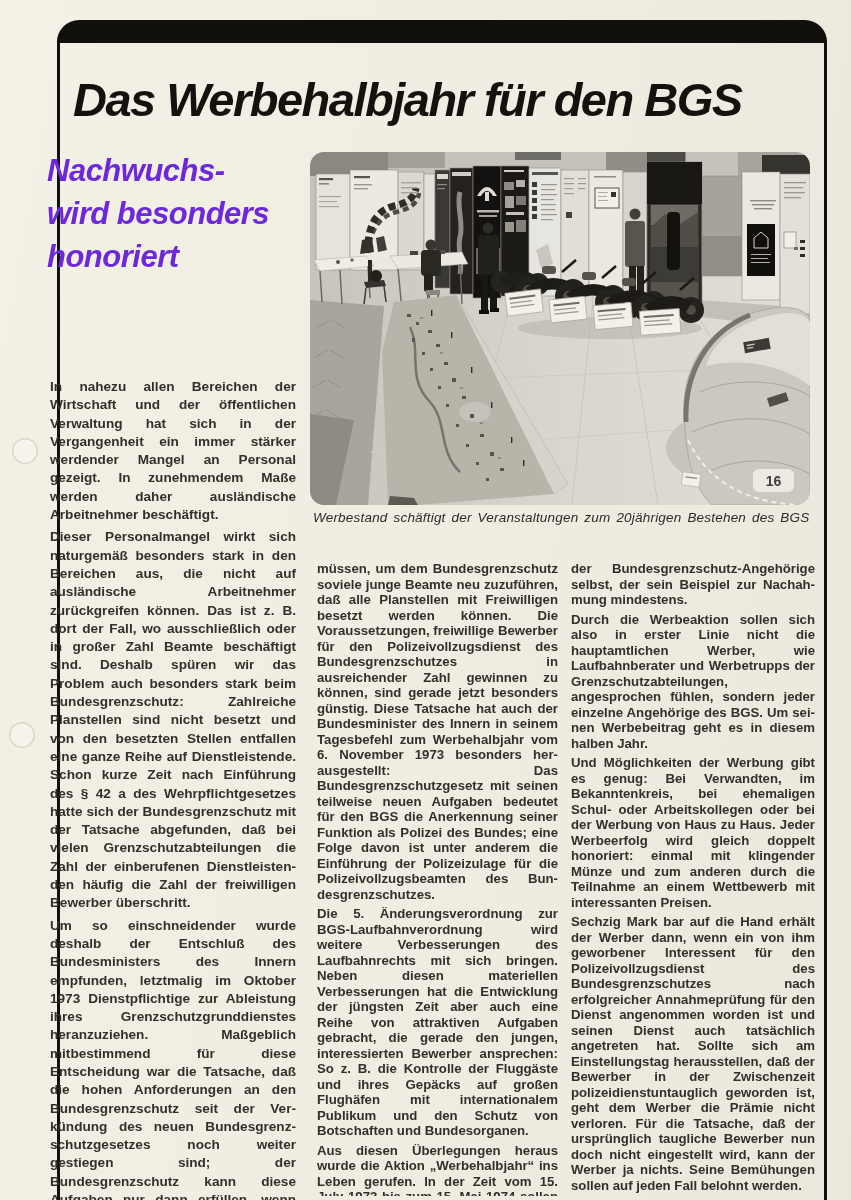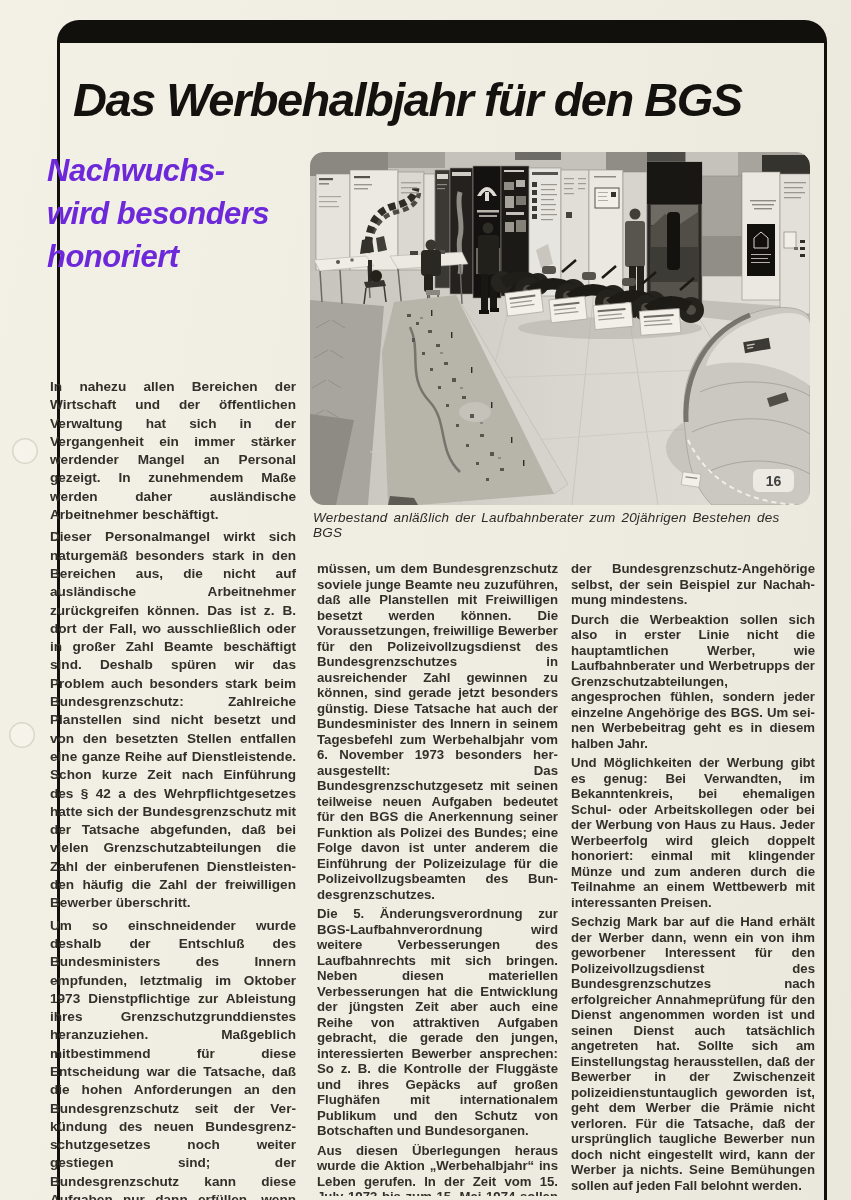--- a/index.html
+++ b/index.html
@@ -369,21 +369,21 @@
           <g transform="rotate(8 381 328)">
               <rect x="372" y="321" width="18" height="13" fill="#f2f0e9" stroke="#aaa7a0" stroke-width=".6"></rect>
               <rect x="375" y="325" width="12" height="1.2" fill="#8a8780"></rect>
             </g>
         </g>
       </g>
     </svg>
   </div>
 
   <div class="fig-num">16</div>
-  <div class="caption">Werbestand anläßlich der Laufbahnberater zum 20jährigen Bestehen des BGS</div>
+  <div class="caption">Werbestand schäftigt der Veranstaltungen zum 20jährigen Bestehen des BGS</div>
 
   <div class="col col-left">
     <p>In nahezu allen Bereichen der Wirtschaft und der öffentlichen Verwaltung hat sich in der Vergangenheit ein immer stärker werdender Mangel an Personal gezeigt. In zunehmendem Maße werden daher ausländische Arbeitnehmer be­schäftigt.</p>
     <p>Dieser Personalmangel wirkt sich natur­gemäß besonders stark in den Berei­chen aus, die nicht auf ausländische Ar­beitnehmer zurückgreifen können. Das ist z. B. dort der Fall, wo ausschließlich oder in großer Zahl Beamte beschäftigt sind. Deshalb spüren wir das Problem auch besonders stark beim Bundes­grenzschutz: Zahlreiche Planstellen sind nicht besetzt und von den besetzten Stellen entfallen eine ganze Reihe auf Dienstleistende. Schon kurze Zeit nach Einführung des § 42 a des Wehrpflicht­gesetzes hatte sich der Bundesgrenz­schutz mit der Tatsache abgefunden, daß bei vielen Grenzschutzabteilungen die Zahl der einberufenen Dienstleisten­den häufig die Zahl der freiwilligen Be­werber überschritt.</p>
     <p>Um so einschneidender wurde deshalb der Entschluß des Bundesministers des Innern empfunden, letztmalig im Okto­ber 1973 Dienstpflichtige zur Ableistung ihres Grenzschutzgrunddienstes heran­zuziehen. Maßgeblich mitbestimmend für diese Entscheidung war die Tatsa­che, daß die hohen Anforderungen an den Bundesgrenzschutz seit der Ver­kündung des neuen Bundesgrenz­schutzgesetzes noch weiter gestiegen sind; der Bundesgrenzschutz kann die­se Aufgaben nur dann erfüllen, wenn ihm gut ausgebildete Polizeivollzugsbe­amte in ausreichender Zahl zur Verfü­gung stehen. Darüber hinaus ist auch nur bei einer mindestens zweijährigen Dienstzeit ein vernünftiges Verhältnis zu schaffen zwischen Ausbildung und dem Zeitraum, in welchem der ausgebildete Bundesgrenzschutzangehörige für den Einsatz zur Verfügung steht. Bei Dienst­leistenden mit ihrer nur 15monatigen Dienstzeit kann dieses Verhältnis nicht befriedigen.</p>
 
   </div>
 
   <div class="col col-mid">
     <p>müssen, um dem Bundesgrenzschutz soviele junge Beamte neu zuzuführen, daß alle Planstellen mit Freiwilligen be­setzt werden können. Die Voraussetzun­gen, freiwillige Bewerber für den Poli­zeivollzugsdienst des Bundesgrenz­schutzes in ausreichender Zahl gewin­nen zu können, sind gerade jetzt beson­ders günstig. Diese Tatsache hat auch der Bundesminister des Innern in sei­nem Tagesbefehl zum Werbehalbjahr vom 6. November 1973 besonders her­ausgestellt: Das Bundesgrenzschutzge­setz mit seinen teilweise neuen Aufga­ben bedeutet für den BGS die Anerken­nung seiner Funktion als Polizei des Bundes; eine Folge davon ist unter an­derem die Einführung der Polizeizulage für die Polizeivollzugsbeamten des Bun­desgrenzschutzes.</p>

